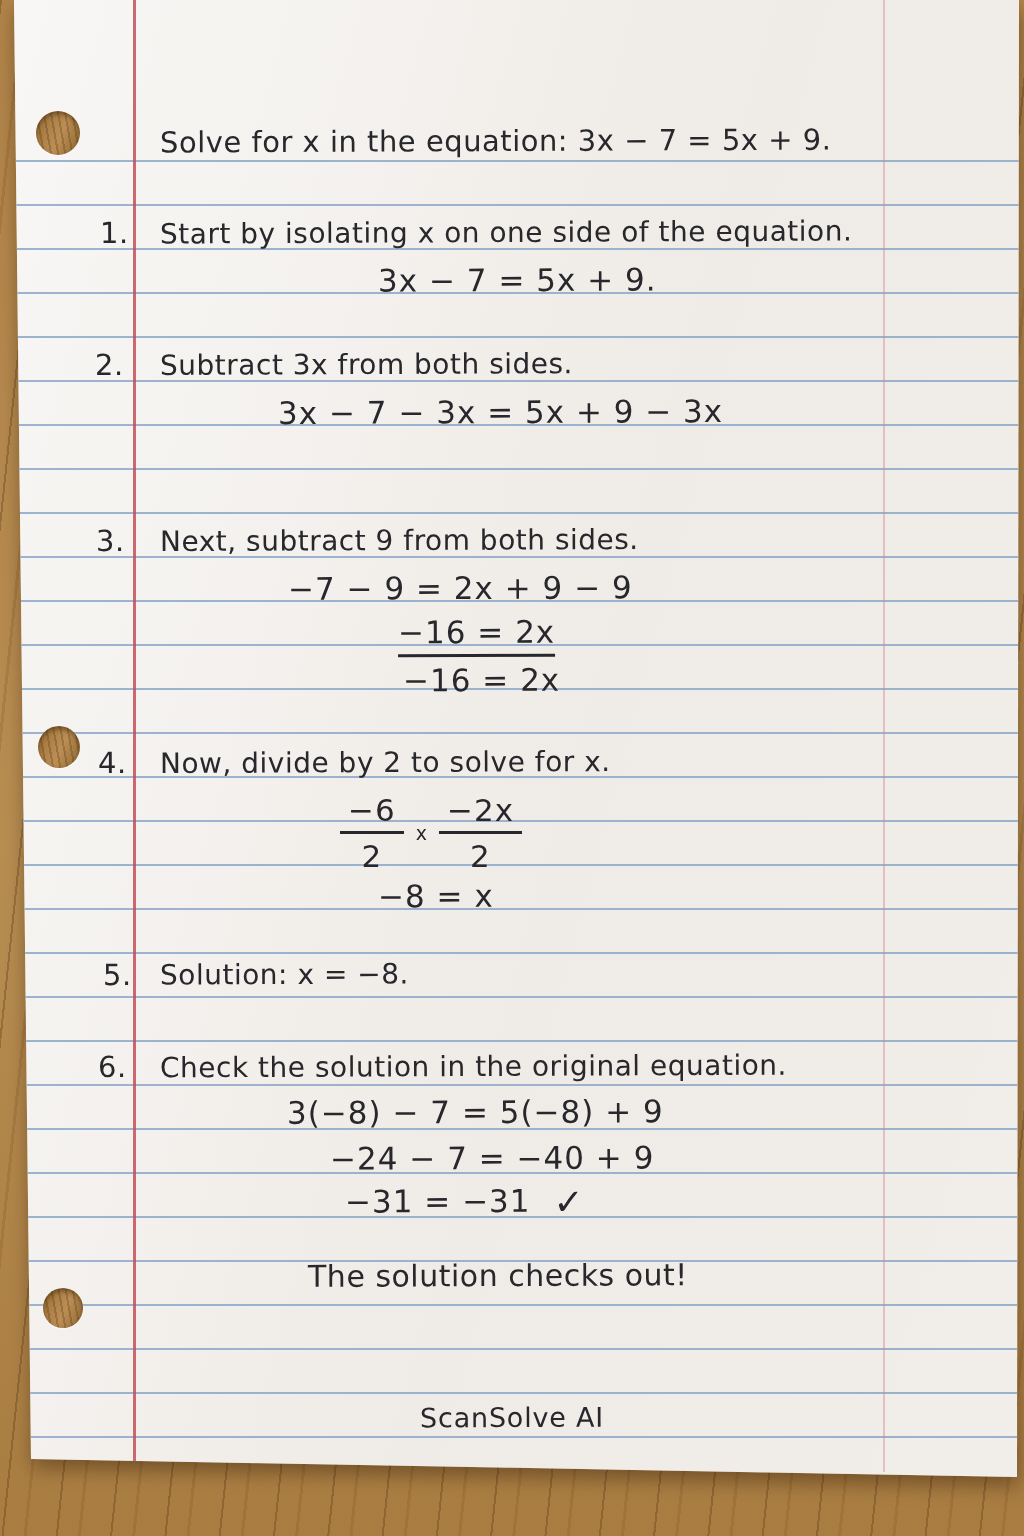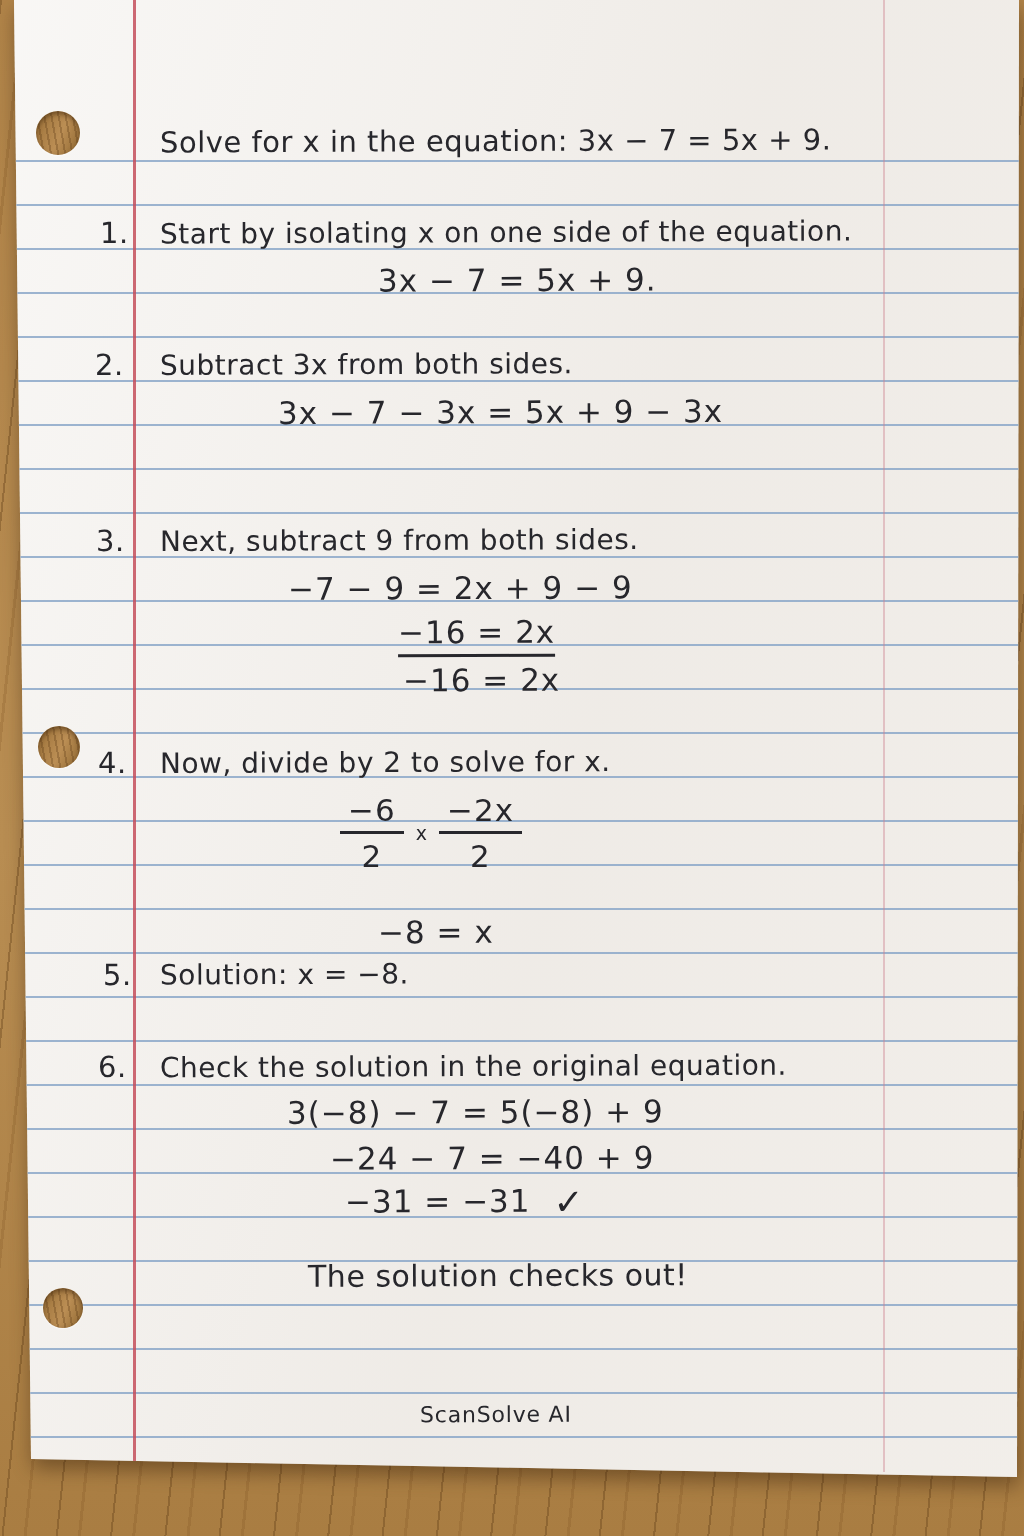--- a/index.html
+++ b/index.html
@@ -90,21 +90,21 @@
   }
   .title    { font-size: 29px; }
   .instr    { font-size: 28px; }
   .stepnum  { font-size: 29px; }
   .math     { font-size: 31px; letter-spacing: 1px; }
   .underlined {
     border-bottom: 3px solid #27272c;
     padding-bottom: 4px;
   }
   .closing  { font-size: 30px; }
-  .watermark { font-size: 22px; letter-spacing: 0.8px; }
+  .watermark { font-size: 27px; letter-spacing: 0.8px; }
 
   
   .fractions {
     position: absolute;
     display: flex;
     align-items: flex-start;
     gap: 12px;
     color: #27272c;
   }
   .frac {
@@ -175,21 +175,21 @@
           <span class="num">−6</span>
           <span class="den">2</span>
         </span>
         <span class="frac-sep">x</span>
         <span class="frac">
           <span class="num">−2x</span>
           <span class="den">2</span>
         </span>
       </div>
 
-      <div class="hw math" style="left:378px; top:914px;">−8 = x</div>
+      <div class="hw math" style="left:378px; top:878px;">−8 = x</div>
 
       <div class="hw stepnum" style="left:103px; top:958px;">5.</div>
       <div class="hw instr" style="left:160px; top:958px;">Solution: x = −8.</div>
 
       <div class="hw stepnum" style="left:98px; top:1050px;">6.</div>
       <div class="hw instr" style="left:160px; top:1050px;">Check the solution in the original equation.</div>
       <div class="hw math" style="left:287px; top:1094px;">3(−8) − 7 = 5(−8) + 9</div>
       <div class="hw math" style="left:330px; top:1140px;">−24 − 7 = −40 + 9</div>
       <div class="hw math" style="left:345px; top:1182px;">
         <span>−31 = −31</span>

